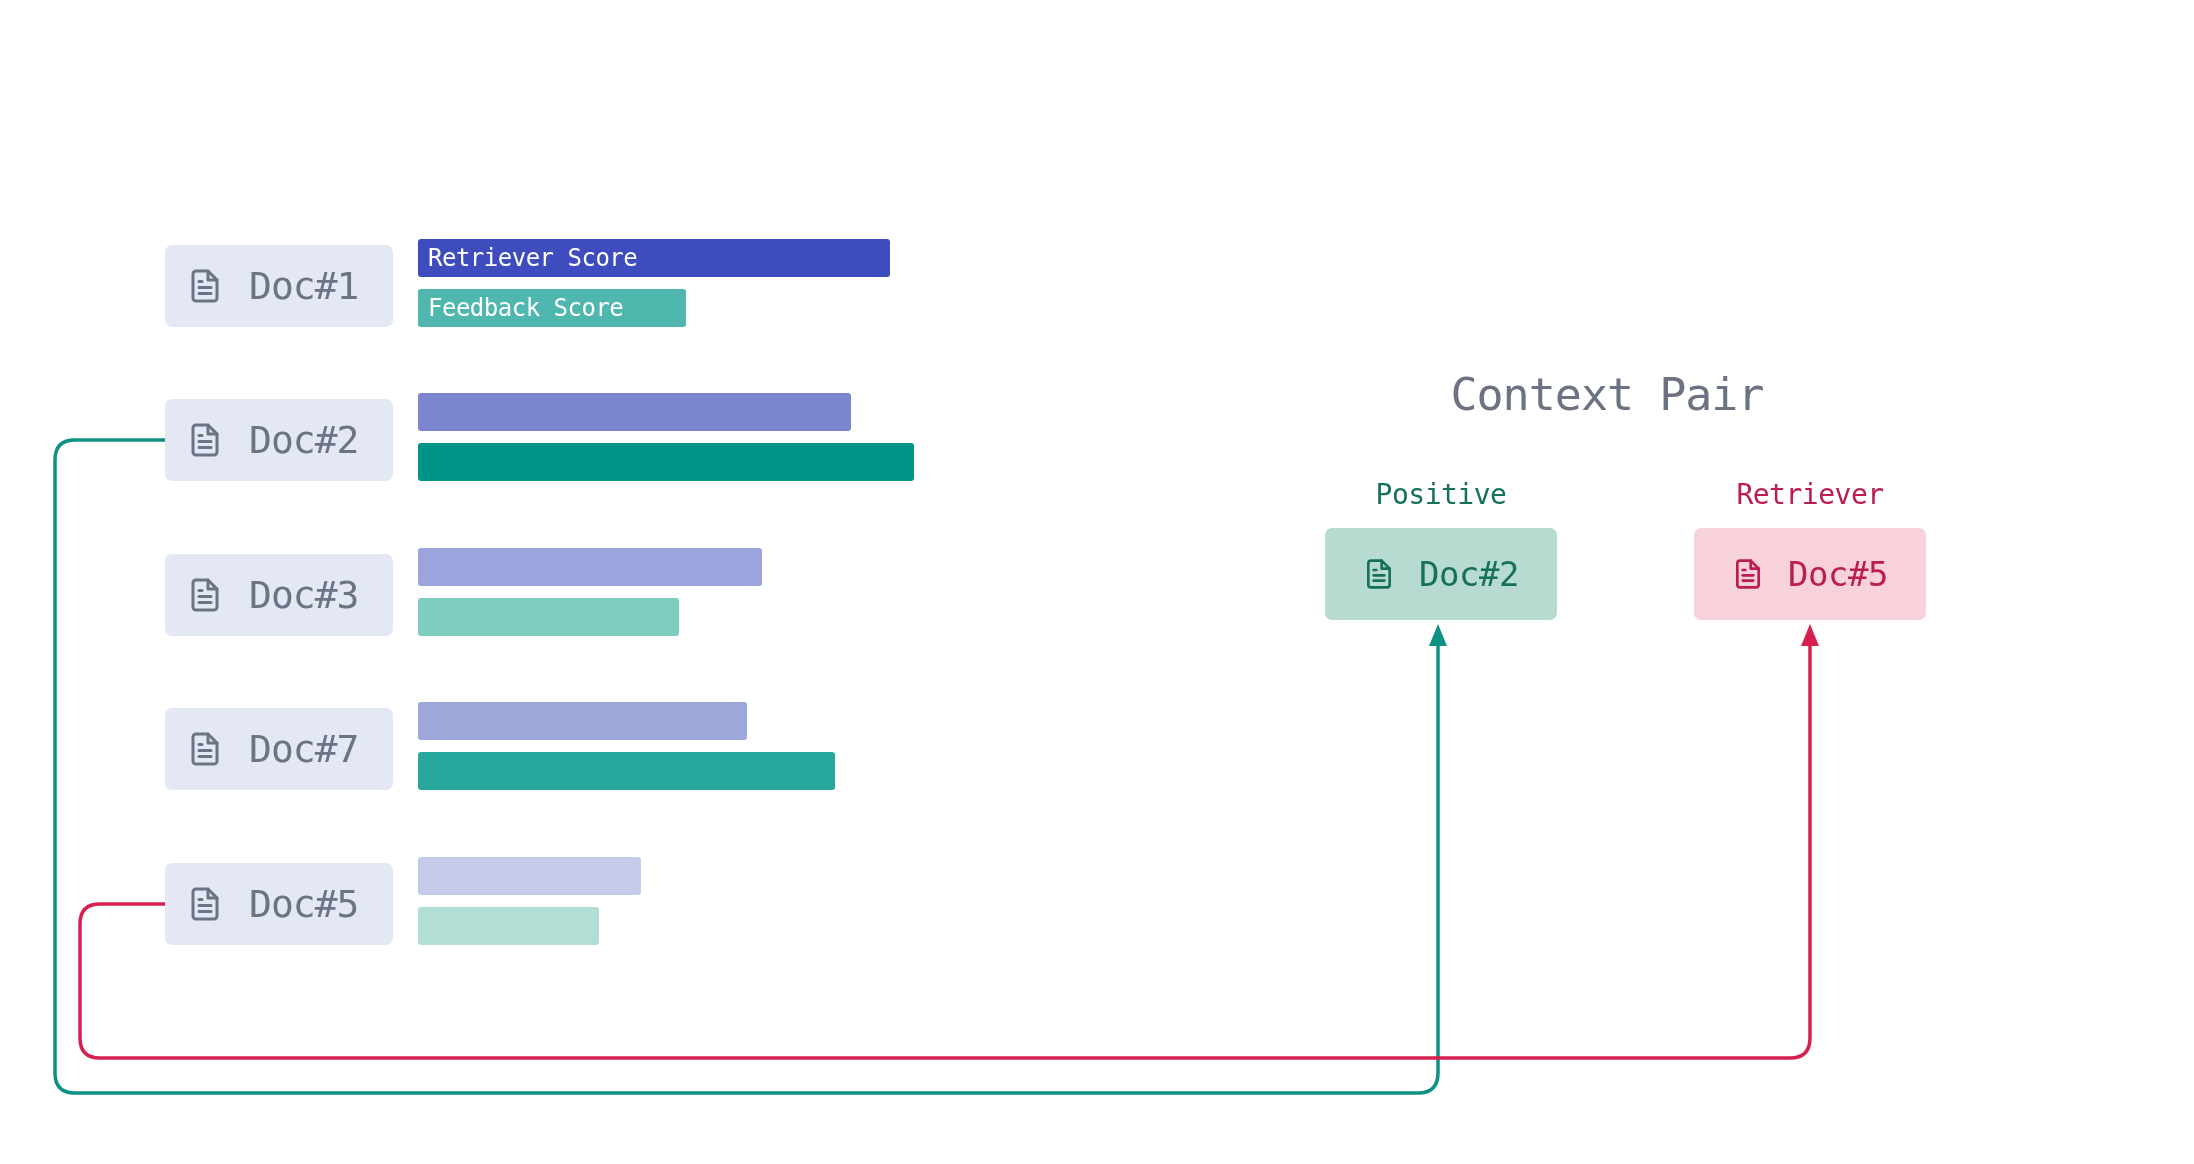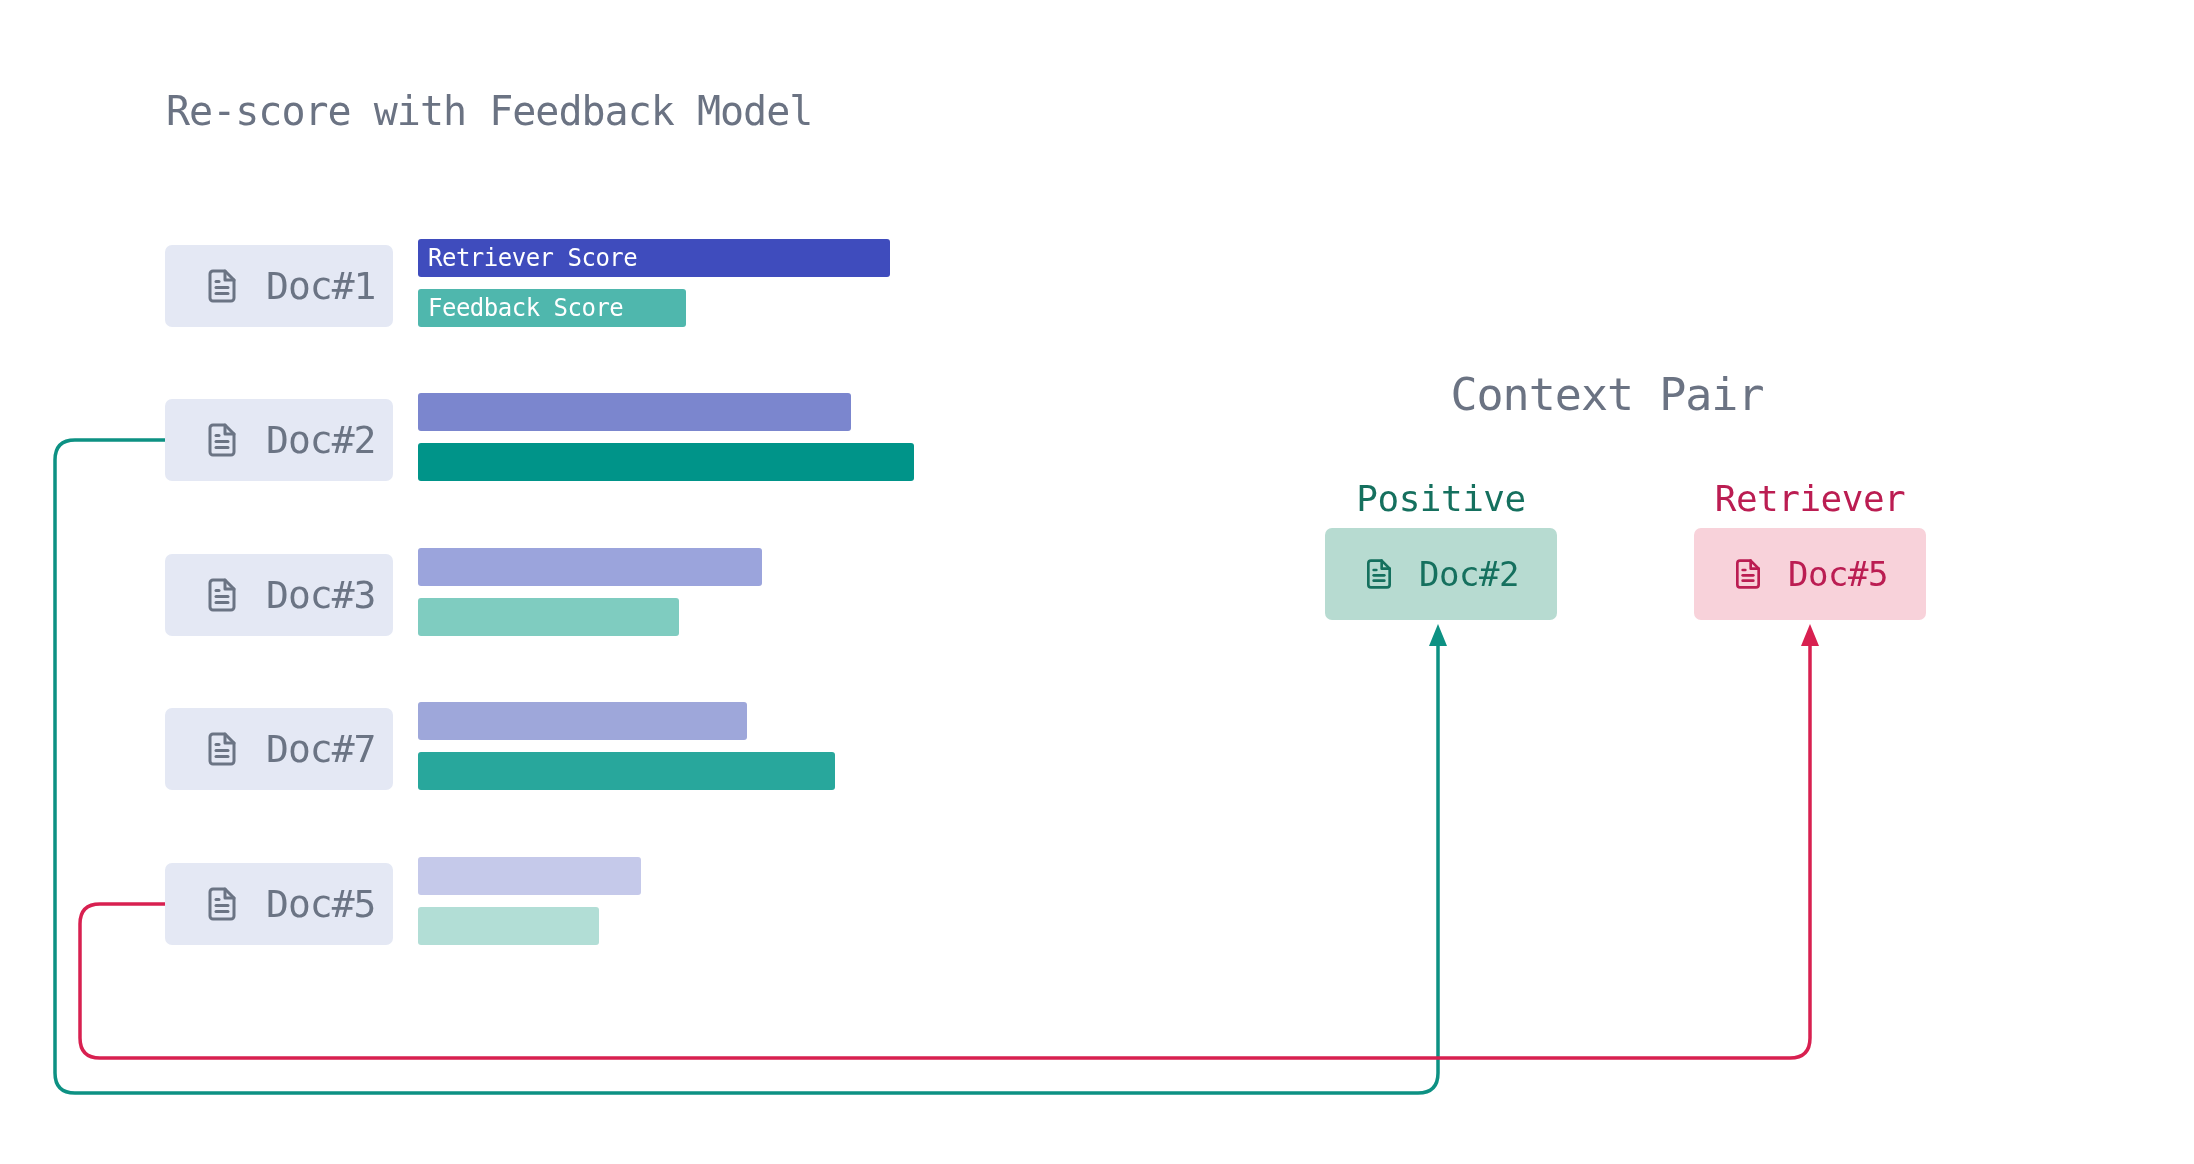--- a/index.html
+++ b/index.html
@@ -10,41 +10,41 @@
     position:absolute;left:166px;top:88px;
     font-size:40px;letter-spacing:-1px;color:var(--title-color);
     white-space:nowrap;
   }
 
   
   .doc-row{position:absolute;left:165px;height:82px;}
   .doc-box{
     position:absolute;left:0;top:0;width:228px;height:82px;
     background:var(--doc-bg);border-radius:7px;
-    display:flex;align-items:center;padding-left:39px;box-sizing:border-box;
+    display:flex;align-items:center;padding-left:22px;box-sizing:border-box;
     color:var(--doc-text);
   }
   .doc-box .doc-label{font-size:38px;letter-spacing:-1px;margin-left:26px;}
   .doc-icon{flex:0 0 auto;display:flex;}
 
   .bars{position:absolute;left:253px;top:-6px;display:flex;flex-direction:column;gap:12px;}
   .bar{
     height:38px;border-radius:3px;display:flex;align-items:center;
     color:#ffffff;font-size:24px;letter-spacing:-0.5px;white-space:nowrap;
     padding-left:10px;box-sizing:border-box;overflow:hidden;
   }
 
   
   .context-heading{
     position:absolute;left:1367px;top:368px;width:480px;text-align:center;
     font-size:45px;letter-spacing:-1px;color:var(--title-color);white-space:nowrap;
   }
   .pair-label{
     position:absolute;top:478px;width:232px;text-align:center;
-    font-size:36px;letter-spacing:-0.5px;white-space:nowrap;
+    font-size:28px;letter-spacing:-0.5px;white-space:nowrap;
   }
   .pair-label.positive{left:1325px;color:var(--pos-text);}
   .pair-label.negative{left:1694px;color:var(--neg-text);}
   .pair-box{
     position:absolute;top:528px;width:232px;height:92px;border-radius:7px;
     display:flex;align-items:center;justify-content:center;gap:24px;
     font-size:34px;letter-spacing:-0.5px;
   }
   .pair-box.positive{left:1325px;background:var(--pos-bg);color:var(--pos-text);}
   .pair-box.negative{left:1694px;background:var(--neg-bg);color:var(--neg-text);}
@@ -54,21 +54,20 @@
   .neg-path{stroke:var(--neg-line);}
   .pos-arrow{fill:var(--pos-line);}
   .neg-arrow{fill:var(--neg-line);}
   .connector-path{fill:none;stroke-width:3.5px;}
 </style>
 </head>
 <body>
 
 <div class="canvas">
 
-  <div class="diagram-title">Re-score with Feedback Model</div>
 
   <svg class="connector-svg" viewBox="0 0 2194 1164" xmlns="http://www.w3.org/2000/svg">
     <path class="connector-path pos-path" d="M 166 440 L 75 440 Q 55 440 55 460 L 55 1073 Q 55 1093 75 1093 L 1418 1093 Q 1438 1093 1438 1073 L 1438 642"></path>
     <polygon class="pos-arrow" points="1438,624 1429,646 1447,646"></polygon>
     <path class="connector-path neg-path" d="M 166 904 L 100 904 Q 80 904 80 924 L 80 1038 Q 80 1058 100 1058 L 1790 1058 Q 1810 1058 1810 1038 L 1810 642"></path>
     <polygon class="neg-arrow" points="1810,624 1801,646 1819,646"></polygon>
   </svg>
 
   <div class="doc-row" style="top:245px;">
     <div class="doc-box">

